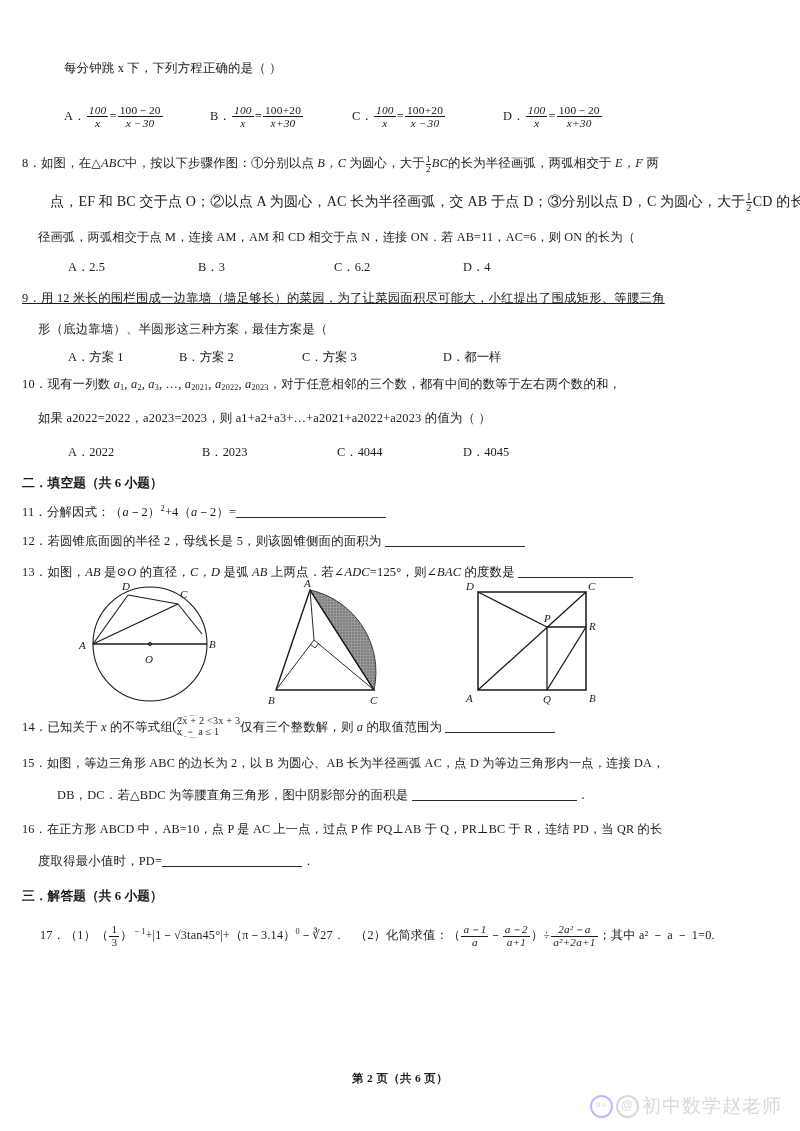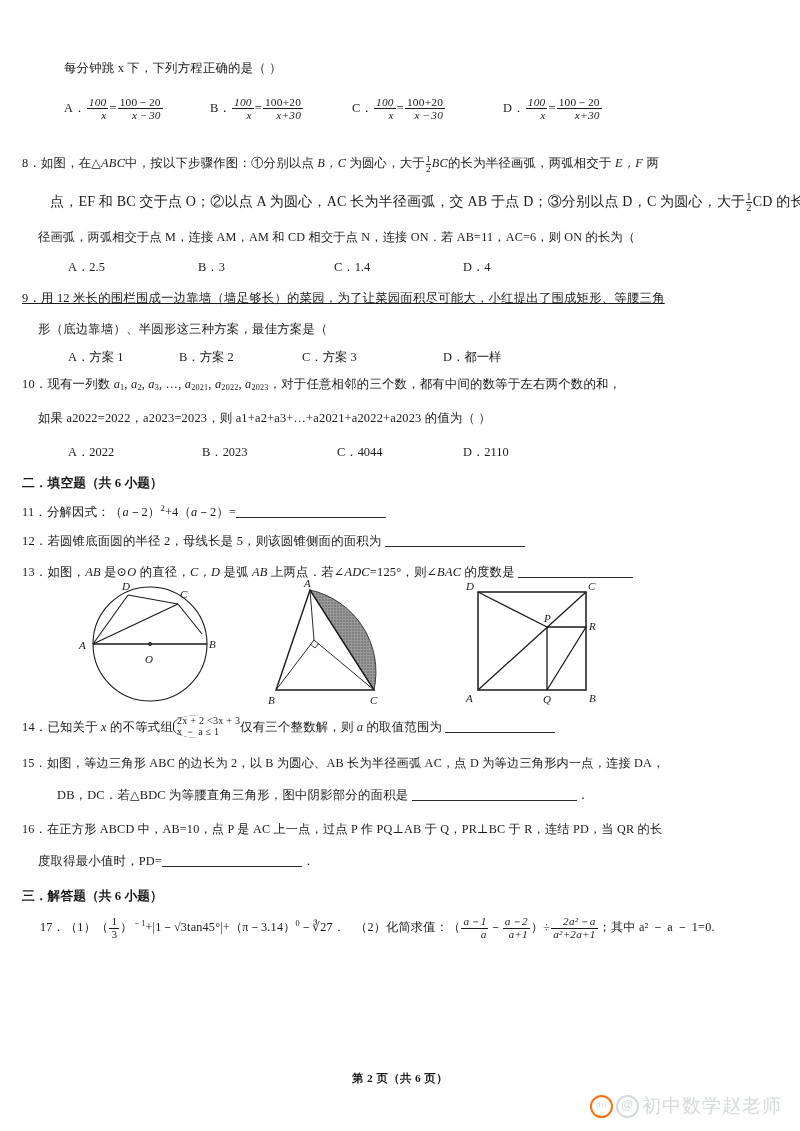--- a/index.html
+++ b/index.html
@@ -17,23 +17,23 @@
     line-height:1.0;
     letter-spacing:.2px;
     white-space:nowrap;
   }
   .ital{font-style:italic;font-family:"Liberation Serif",serif;}
 
   
   .frac{
     display:inline-block;
     vertical-align:-0.62em;
-    text-align:right;
+    text-align:center;
     line-height:1.06;
-    margin:0 1px;
+    margin:8px 1px;
     font-size:.92em;
   }
   .frac .top{display:block;padding:0 2px;}
   .frac .bot{display:block;border-top:1px solid #1a1a1a;padding:0 2px;}
   .sfrac{
     display:inline-block;
     vertical-align:-0.52em;
     text-align:center;
     line-height:1.0;
     font-size:.74em;
@@ -72,21 +72,21 @@
     position:absolute;
     font-size:19px;
     color:#d6dade;
     letter-spacing:1px;
     white-space:nowrap;
     font-family:"Liberation Sans",sans-serif;
     display:flex;align-items:center;gap:3px;
   }
   .wm-paw{
     width:19px;height:19px;border-radius:50%;
-    border:2px solid #f97316;
+    border:2px solid #c4b5fd;
     display:inline-block;position:relative;
     font-size:8px;line-height:15px;text-align:center;color:#d6dade;
   }
   .wm-at{
     width:19px;height:19px;border-radius:50%;
     border:2px solid #d6dade;display:inline-block;
     font-size:12px;line-height:16px;text-align:center;color:#d6dade;
   }
 </style>
 </head>
@@ -122,21 +122,21 @@
     <span>点，EF 和 BC 交于点 O；②以点 A 为圆心，AC 长为半径画弧，交 AB 于点 D；③分别以点 D，C 为圆心，大于</span><span class="sfrac"><span class="top">1</span><span class="bot">2</span></span><span>CD 的长为半</span>
   </div>
 
   <div class="q" style="left:38px;top:231px;font-size:12.2px;">
     <span>径画弧，两弧相交于点 M，连接 AM，AM 和 CD 相交于点 N，连接 ON．若 AB=11，AC=6，则 ON 的长为（</span>
   </div>
 
   <div class="opts" style="left:68px;top:259px;width:500px;height:16px;">
     <span class="o" style="left:0px;">A．2.5</span>
     <span class="o" style="left:130px;">B．3</span>
-    <span class="o" style="left:266px;">C．1.4</span>
+    <span class="o" style="left:266px;">C．6.2</span>
     <span class="o" style="left:395px;">D．4</span>
   </div>
 
   <div class="q" style="left:22px;top:292px;text-decoration:underline;">
     <span>9．</span><span>用 12 米长的围栏围成一边靠墙（墙足够长）的菜园，为了让菜园面积尽可能大，小红提出了围成矩形、等腰三角</span>
   </div>
   <div class="q" style="left:38px;top:323px;">
     <span>形（底边靠墙）、半圆形这三种方案，最佳方案是（</span>
   </div>
   <div class="opts" style="left:68px;top:349px;width:500px;height:16px;">
@@ -149,21 +149,21 @@
   <div class="q" style="left:22px;top:378px;">
     <span>10．</span><span>现有一列数 </span><span class="ital">a<sub class="sb">1</sub></span>, <span class="ital">a<sub class="sb">2</sub></span>, <span class="ital">a<sub class="sb">3</sub></span>, …, <span class="ital">a<sub class="sb">2021</sub></span>, <span class="ital">a<sub class="sb">2022</sub></span>, <span class="ital">a<sub class="sb">2023</sub></span><span>，对于任意相邻的三个数，都有中间的数等于左右两个数的和，</span>
   </div>
   <div class="q" style="left:38px;top:412px;">
     <span>如果 </span><span>a2022=2022，a2023=2023，则 a1+a2+a3+…+a2021+a2022+a2023</span><span> 的值为（      ）</span>
   </div>
   <div class="opts" style="left:68px;top:444px;width:500px;height:16px;">
     <span class="o" style="left:0px;">A．2022</span>
     <span class="o" style="left:134px;">B．2023</span>
     <span class="o" style="left:269px;">C．4044</span>
-    <span class="o" style="left:395px;">D．2110</span>
+    <span class="o" style="left:395px;">D．4045</span>
   </div>
 
   <div class="sect" style="left:22px;top:475px;">
     <span>二．填空题（共 6 小题）</span>
   </div>
 
   <div class="q" style="left:22px;top:504px;">
     <span>11．</span><span>分解因式：（</span><span class="ital">a</span><span>－2）</span><sup class="en">2</sup><span>+4（</span><span class="ital">a</span><span>－2）=</span><span class="blank" style="width:150px;"></span>
   </div>
 

